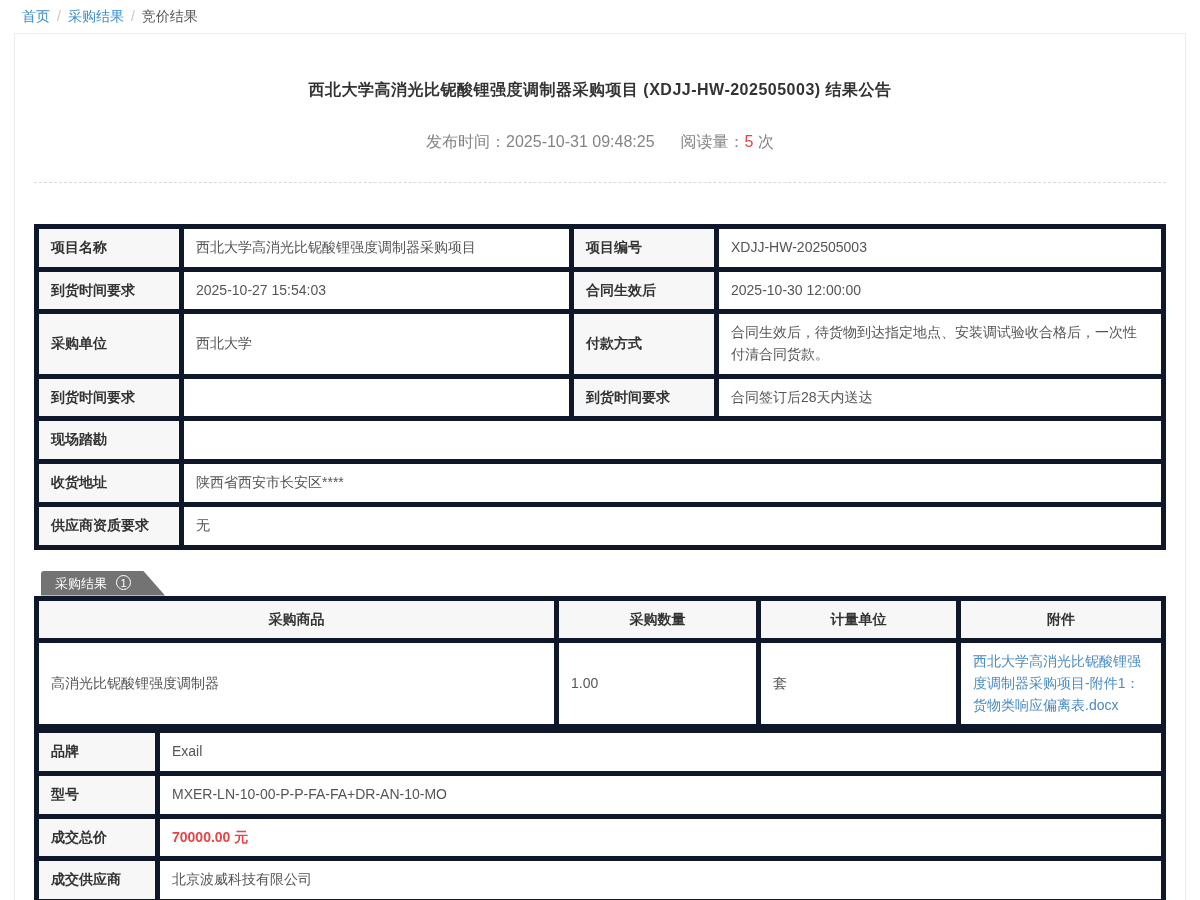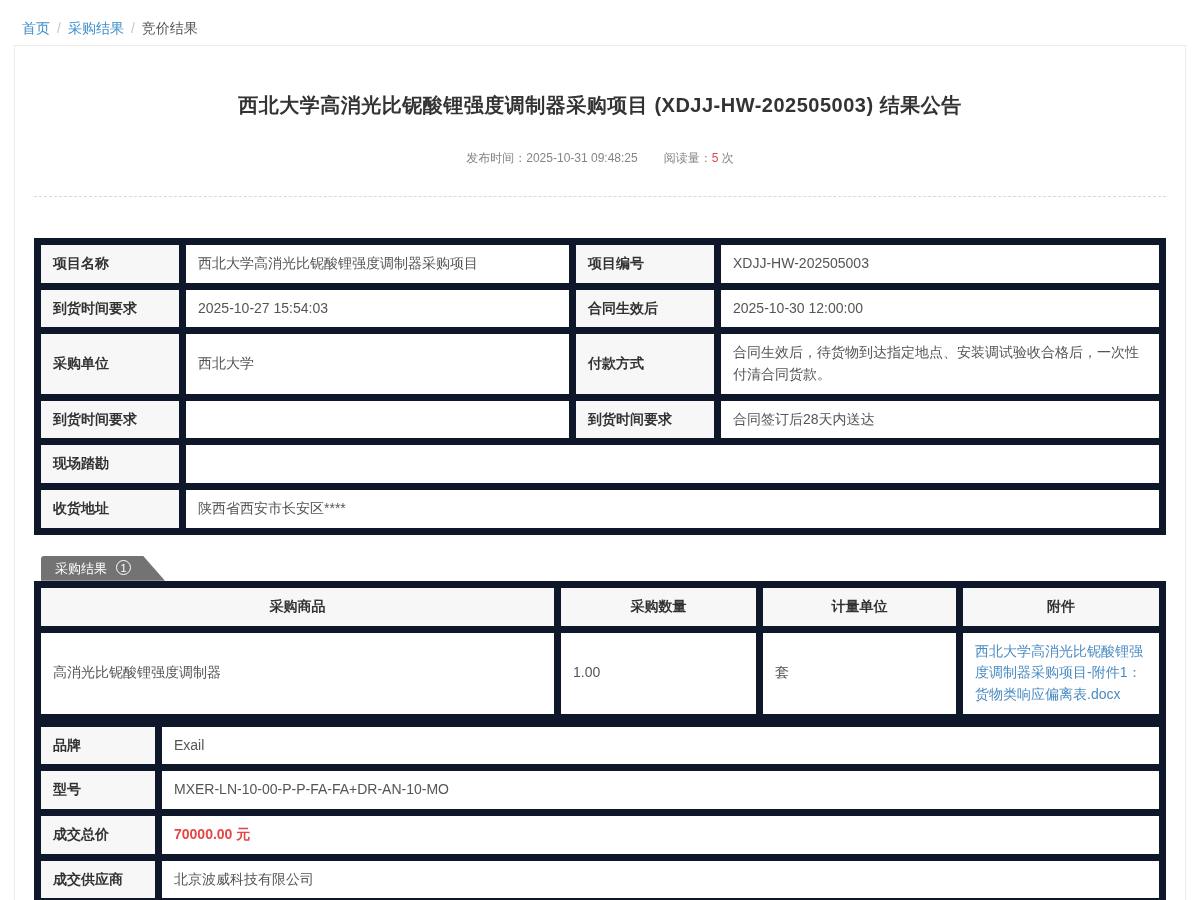--- a/index.html
+++ b/index.html
@@ -1,38 +1,38 @@
 <!DOCTYPE html>
 <html><head>
 <meta charset="utf-8">
 <style>
   * { margin:0; padding:0; box-sizing:border-box; }
   html,body { width:1200px; height:900px; background:#fff; overflow:hidden;
     font-family:"Liberation Sans","DejaVu Sans",sans-serif; }
 
   
-  .breadcrumb { padding:20px 22px 7px; font-size:14px; color:#999; }
+  .breadcrumb { padding:8px 22px 7px; font-size:14px; color:#999; }
   .breadcrumb a { color:#3c8dcc; text-decoration:none; }
   .breadcrumb .sep { color:#c8c8c8; margin:0 7px; }
   .breadcrumb .current { color:#555; }
 
   
   .card { margin:0 14px; background:#fff; border:1px solid #ebebeb; border-bottom:none;
     min-height:867px; padding:0 19px 30px; }
 
-  .title { text-align:center; font-size:20px; font-weight:bold; color:#333;
+  .title { text-align:center; font-size:16px; font-weight:bold; color:#333;
     padding-top:46px; letter-spacing:0.5px; }
-  .meta { text-align:center; margin-top:31px; font-size:12px; color:#848484; }
+  .meta { text-align:center; margin-top:31px; font-size:16px; color:#848484; }
   .meta .gap { display:inline-block; width:26px; }
   .meta .views-count { color:#e64545; }
   .divider { border-top:1px dashed #d9d9d9; margin-top:29px; }
 
   
   table { width:100%; border-collapse:collapse; table-layout:fixed; font-size:14px; }
-  td,th { border:7px solid #0f172a; padding:8px 12px; vertical-align:middle;
+  td,th { border:5px solid #0f172a; padding:8px 12px; vertical-align:middle;
     color:#555; text-align:left; word-break:break-all; line-height:1.55; }
   th { background:#f7f7f7; font-weight:bold; color:#333; }
   .info-table { margin-top:41px; }
   .info-table th { width:145px; }
   .info-table td.v1 { width:390px; }
   .info-table tr { height:36px; }
   .red { color:#e64545; font-weight:bold; }
 
   
   .result-badge-row { margin-top:21px; padding-left:7px; }
@@ -95,20 +95,24 @@
       <td>合同签订后28天内送达</td>
     </tr>
     <tr>
       <th>现场踏勘</th>
       <td colspan="3"></td>
     </tr>
     <tr>
       <th>收货地址</th>
       <td colspan="3">陕西省西安市长安区****</td>
     </tr>
+    <tr>
+      <th>供应商资质要求</th>
+      <td colspan="3">无</td>
+    </tr>
   </tbody>
     </table>
 
   <div class="result-badge-row">
     <span class="result-badge"><span>采购结果</span><span class="badge-num">1</span></span>
   </div>
 
   <table class="goods-table">
     <colgroup>
         <col style="width:520px">

